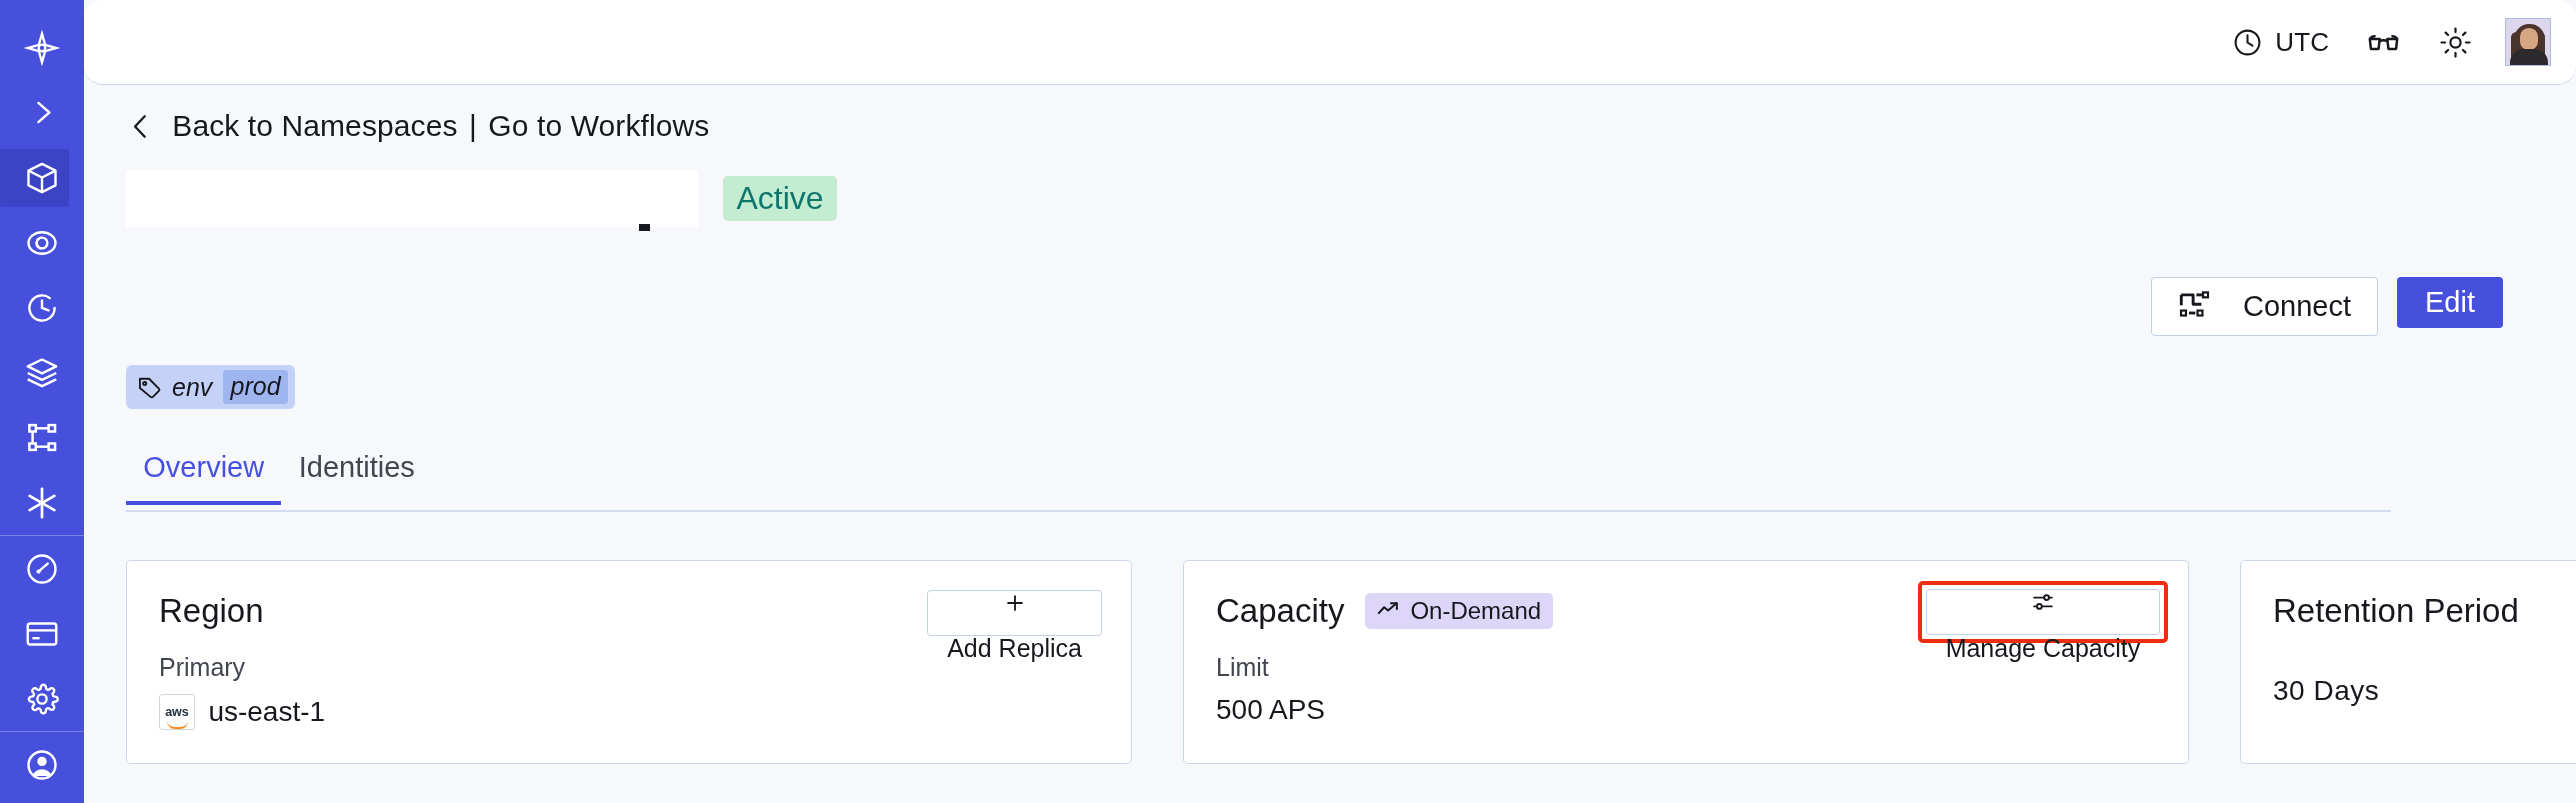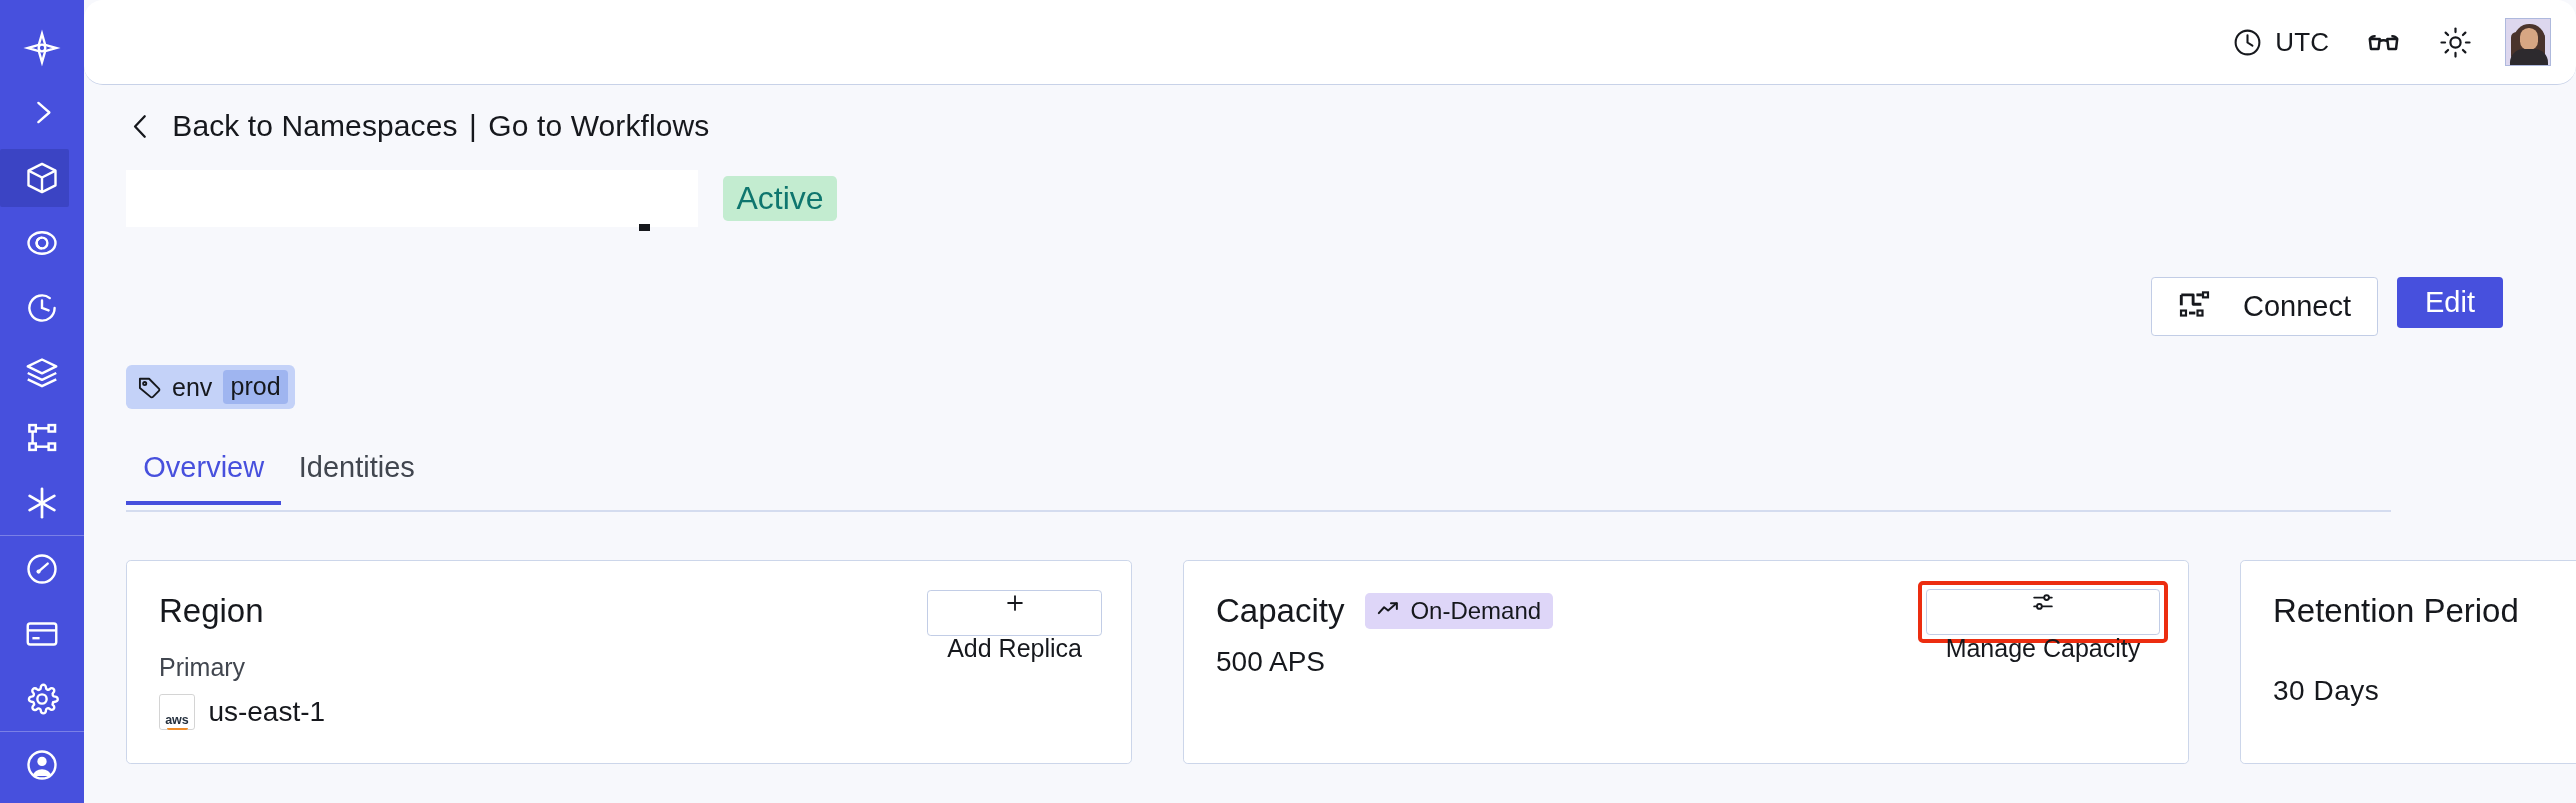--- a/index.html
+++ b/index.html
@@ -137,21 +137,21 @@
     color: #0f766e;
     font-size: 32px;
     padding: 5.8px 13.4px 7.7px;
     border-radius: 4.8px;
     line-height: 1;
   }
 
   
   #tag-row {
     position: absolute; left: 126px; top: 365px;
-    display: flex; align-items: flex-start;
+    display: flex; align-items: flex-start; font-style: italic;
   }
   .tag-pill {
     display: flex; align-items: center;
     background: #c4d2f8;
     border-radius: 5.8px;
     padding: 4.8px 6.7px 4.8px 10.5px;
     gap: 10.5px;
     cursor: pointer;
   }
   .tag-pill .tag-icon { display: flex; align-items: center; }
@@ -275,23 +275,23 @@
     padding: 5.8px 11.5px 6.7px;
     font-size: 24px; color: #16181d;
     line-height: 1;
   }
   #aws-logo {
     width: 36px; height: 36px;
     background: #ffffff;
     border: 1.9px solid #d4d4d4;
     border-radius: 2.9px;
     display: flex; flex-direction: column;
-    align-items: center; justify-content: space-between;
+    align-items: center; justify-content: flex-end;
     flex: none;
-    padding-top: 19px;
+    padding-top: 4px;
   }
   #aws-logo .aws-t {
     font-size: 12.5px; font-weight: bold; color: #25303e;
     font-family: "Liberation Sans", sans-serif;
     line-height: 1;
   }
   #aws-logo .aws-s {
     width: 21px; height: 7.7px;
     border-bottom: 2.9px solid #ef8b28;
     border-radius: 0 0 10.5px 10.5px;
@@ -586,20 +586,21 @@
           <svg width="24" height="24" viewBox="0 0 24 24" fill="none" stroke="#16181d" stroke-width="1.9" stroke-linecap="round">
             <path d="M3.2 7.6 L20.8 7.6"></path>
             <path d="M3.2 16.4 L20.8 16.4"></path>
             <circle cx="15.6" cy="7.6" r="2.4" fill="#fff"></circle>
             <circle cx="8.4" cy="16.4" r="2.4" fill="#fff"></circle>
           </svg>
         </span>
         <span>Manage Capacity</span>
       </div>
     </div>
+    <div class="card-label">Limit</div>
     <div class="card-value">500 APS</div>
   </div>
 
   <div class="card" id="card-retention">
     <div class="card-head">
       <span class="card-title">Retention Period</span>
     </div>
     <div class="card-value-plain">30 Days</div>
   </div>
 

